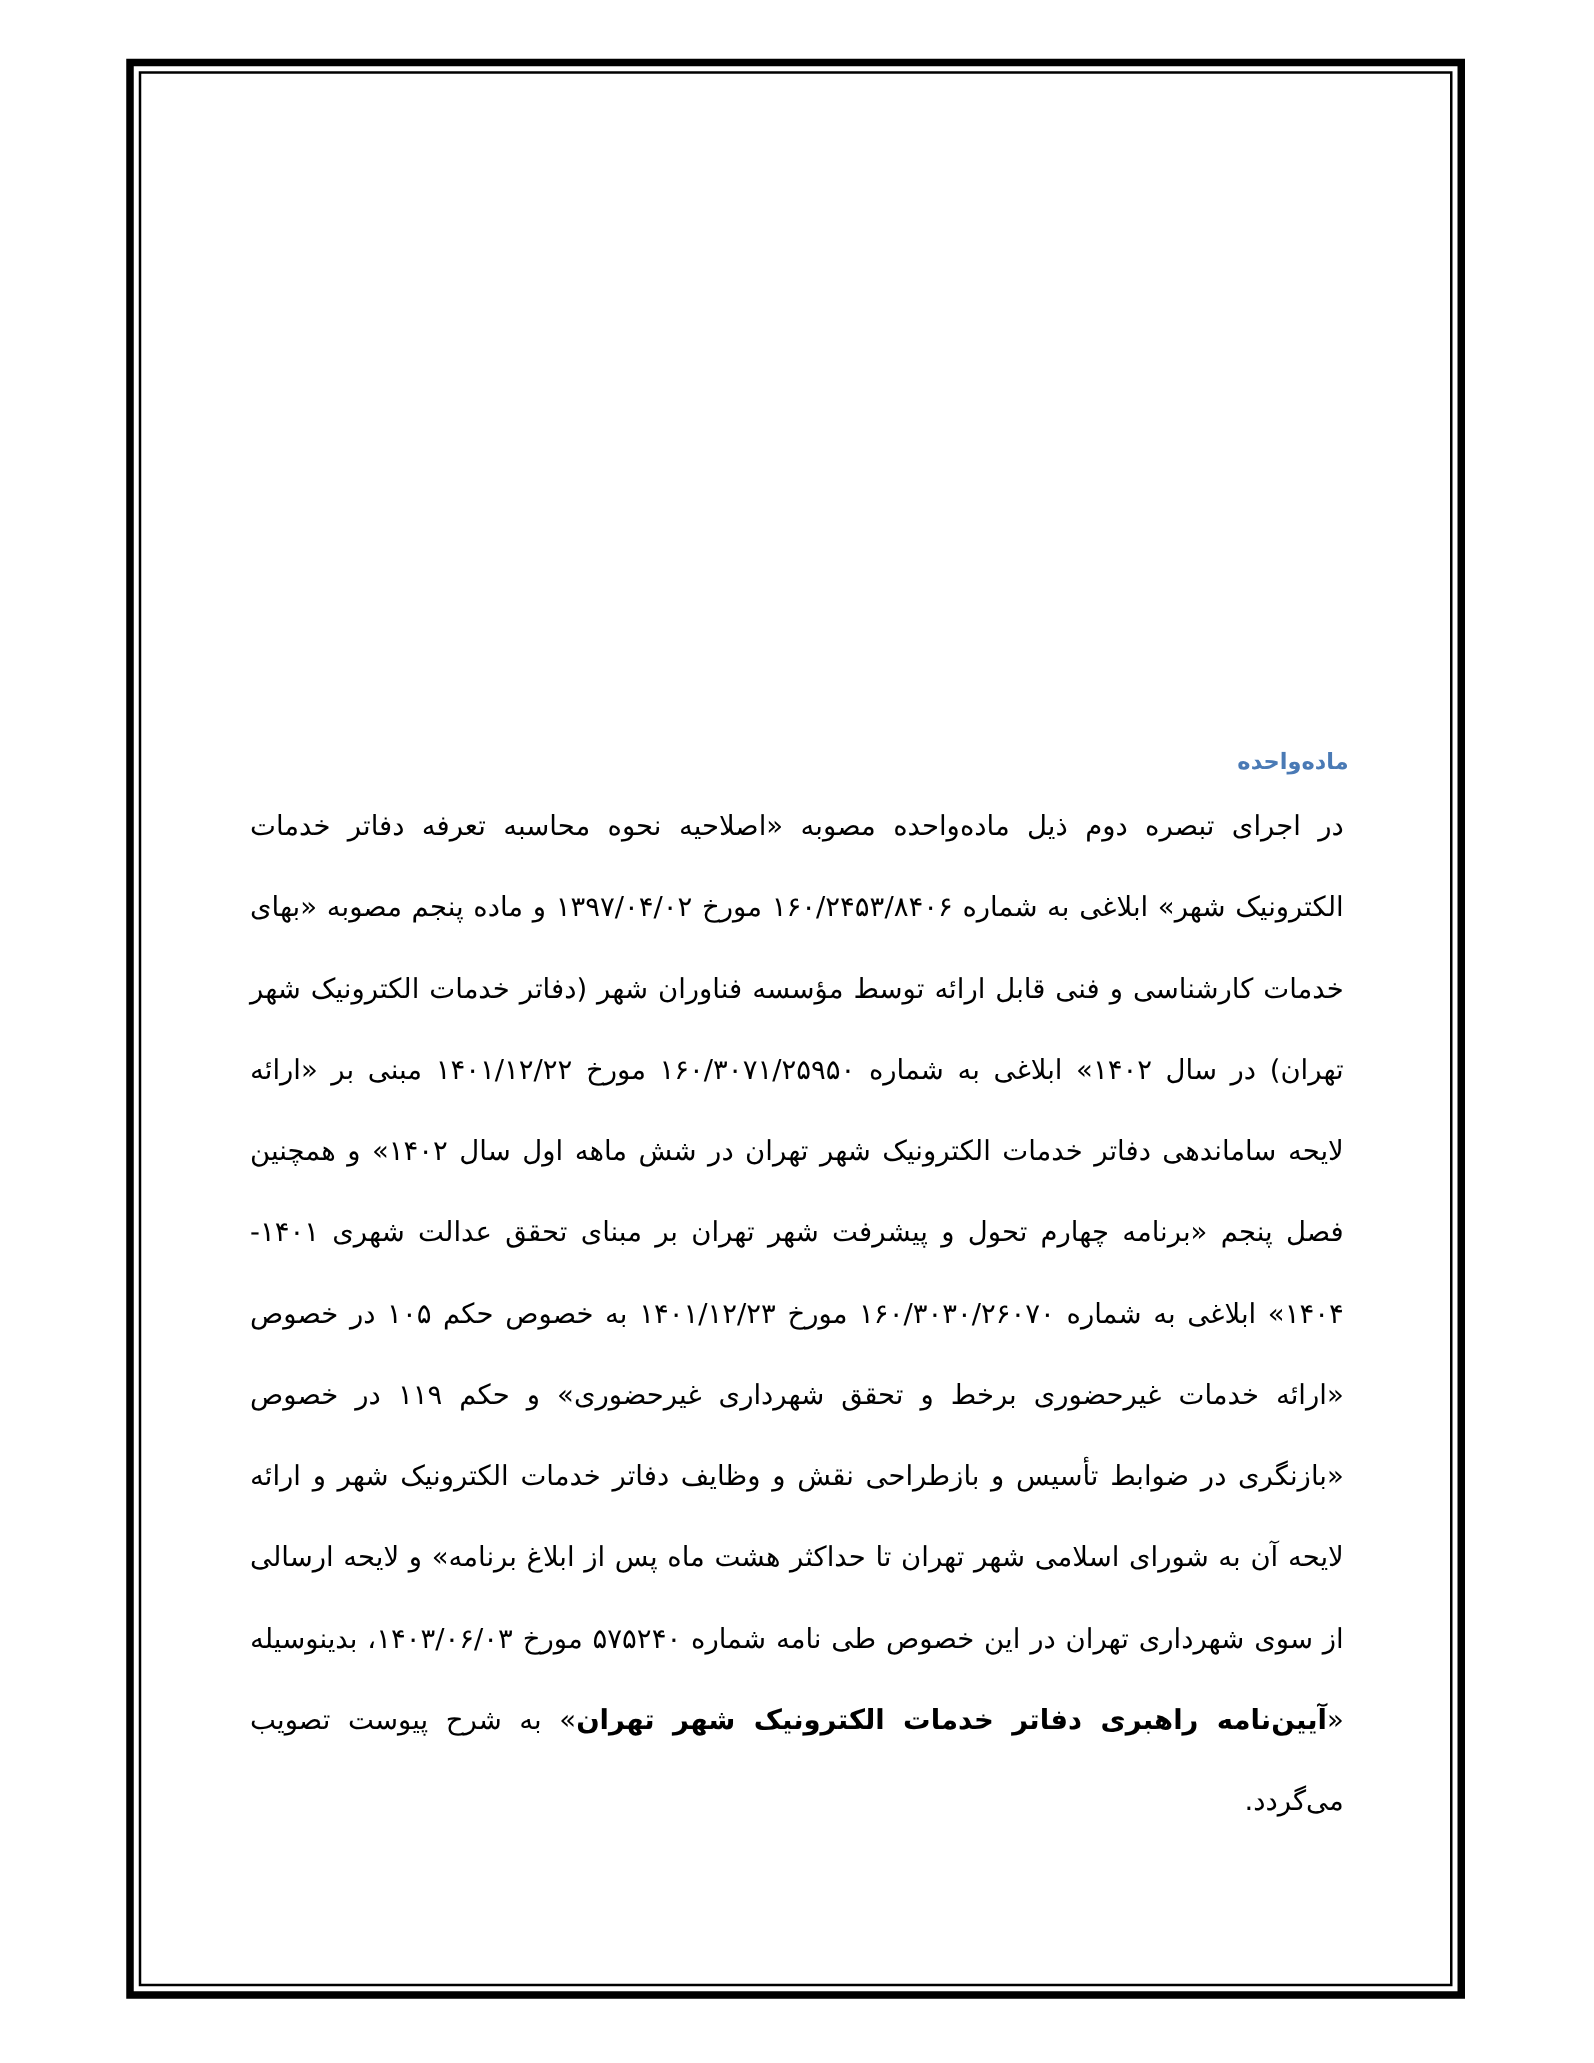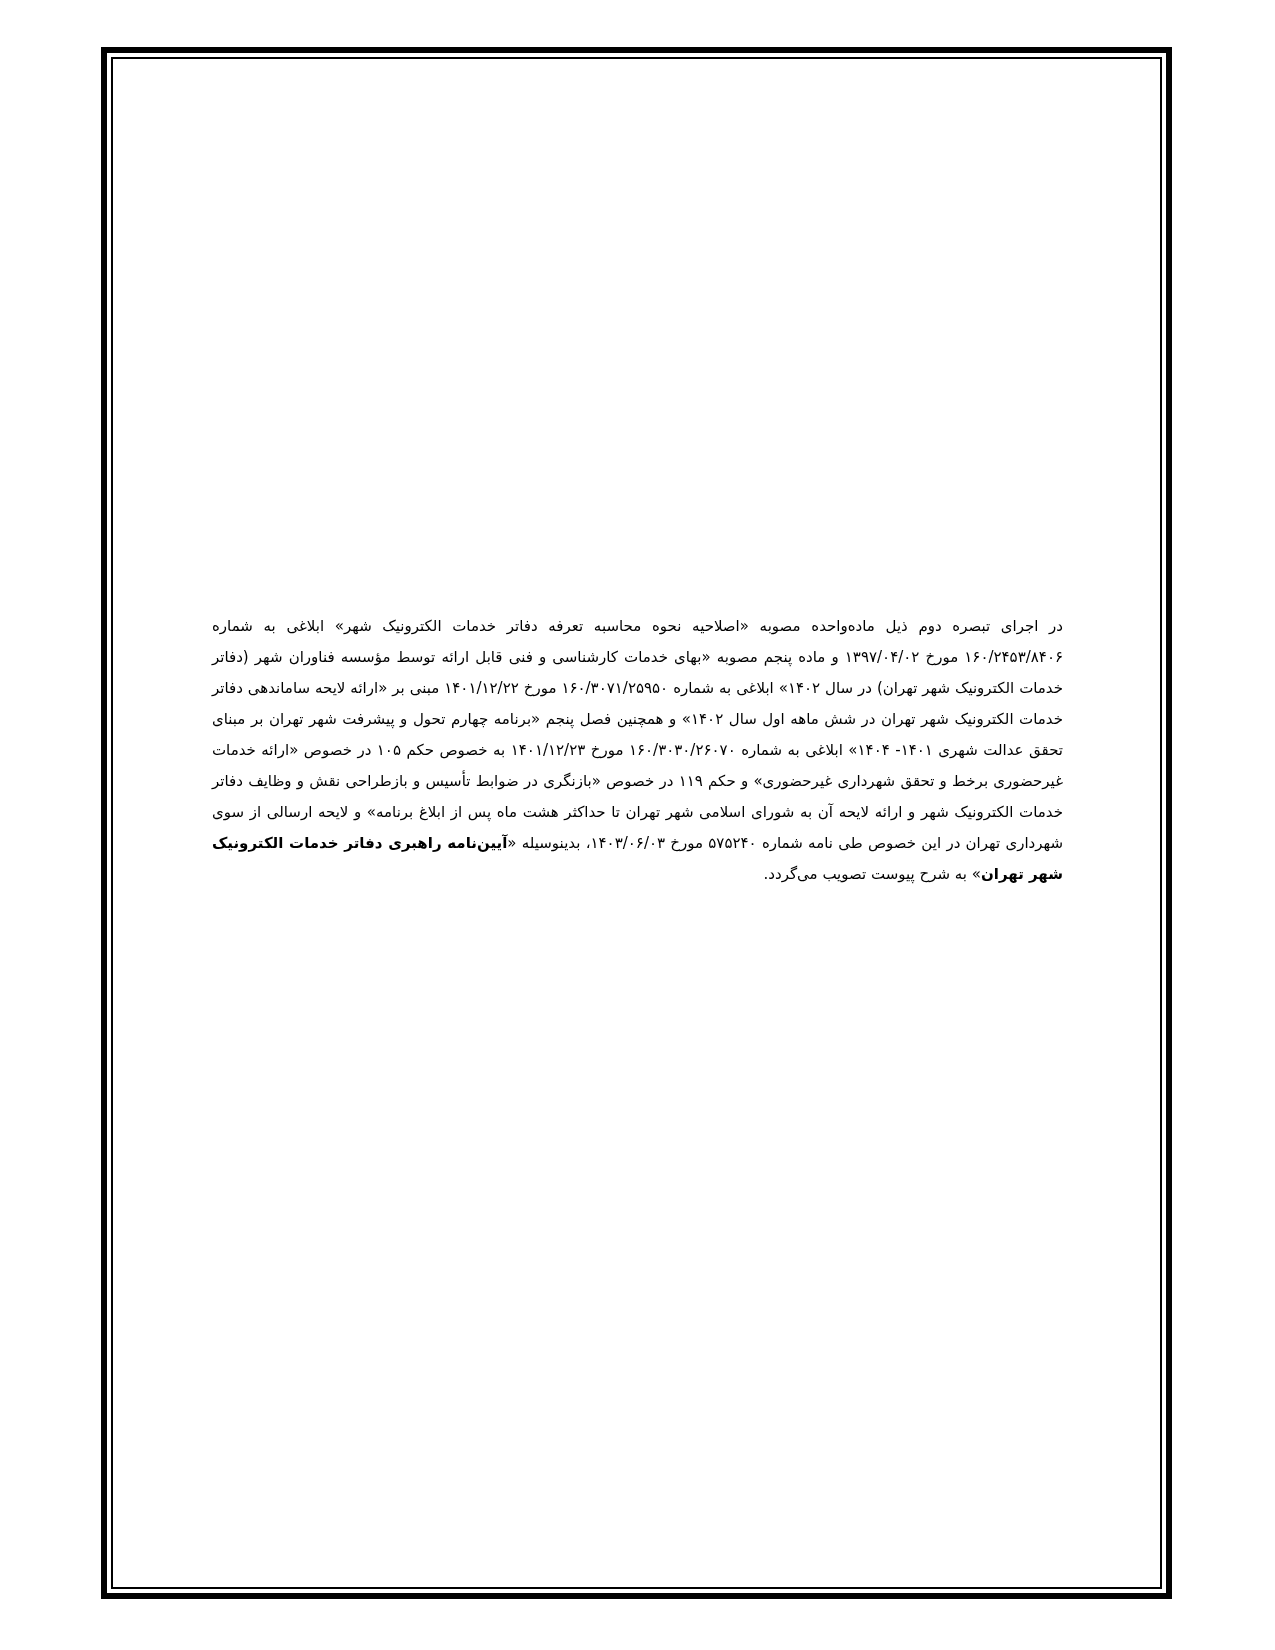--- a/index.html
+++ b/index.html
@@ -19,26 +19,27 @@
     }
     .title {
       font-weight: bold; font-size: 25px; text-align: center;
       margin: 0 0 36px 0; line-height: 40px;
     }
     .section-heading {
       color: #4a7ab5; font-weight: bold; font-size: 18px;
       margin: 0 0 4px 0; line-height: 30px;
     }
     .body-text {
-      font-size: 15px; line-height: 31px; text-align: justify;
-      text-align-last: right; margin: 16px;
+      font-size: 22px; line-height: 65px; text-align: justify;
+      text-align-last: right; margin: 4px;
     }
     .bold { font-weight: bold; }
   </style>
 </head>
 <body>
 
 <div class="frame-outer"></div>
 <div class="frame-inner"></div>
 
 <div class="content">
+  <h2 class="section-heading">ماده‌واحده</h2>
   <p class="body-text"><span>در اجرای تبصره دوم ذیل ماده‌واحده مصوبه «اصلاحیه نحوه محاسبه تعرفه دفاتر خدمات الکترونیک شهر» ابلاغی به شماره ۱۶۰/۲۴۵۳/۸۴۰۶ مورخ ۱۳۹۷/۰۴/۰۲ و ماده پنجم مصوبه «بهای خدمات کارشناسی و فنی قابل ارائه توسط مؤسسه فناوران شهر (دفاتر خدمات الکترونیک شهر تهران) در سال ۱۴۰۲» ابلاغی به شماره ۱۶۰/۳۰۷۱/۲۵۹۵۰ مورخ ۱۴۰۱/۱۲/۲۲ مبنی بر «ارائه لایحه ساماندهی دفاتر خدمات الکترونیک شهر تهران در شش ماهه اول سال ۱۴۰۲» و همچنین فصل پنجم «برنامه چهارم تحول و پیشرفت شهر تهران بر مبنای تحقق عدالت شهری ۱۴۰۱- ۱۴۰۴» ابلاغی به شماره ۱۶۰/۳۰۳۰/۲۶۰۷۰ مورخ ۱۴۰۱/۱۲/۲۳ به خصوص حکم ۱۰۵ در خصوص «ارائه خدمات غیرحضوری برخط و تحقق شهرداری غیرحضوری» و حکم ۱۱۹ در خصوص «بازنگری در ضوابط تأسیس و بازطراحی نقش و وظایف دفاتر خدمات الکترونیک شهر و ارائه لایحه آن به شورای اسلامی شهر تهران تا حداکثر هشت ماه پس از ابلاغ برنامه» و لایحه ارسالی از سوی شهرداری تهران در این خصوص طی نامه شماره ۵۷۵۲۴۰ مورخ ۱۴۰۳/۰۶/۰۳، بدینوسیله «</span><span class="bold">آیین‌نامه راهبری دفاتر خدمات الکترونیک شهر تهران</span><span>» به شرح پیوست تصویب می‌گردد.</span></p>
 </div>
 
 </body></html>

